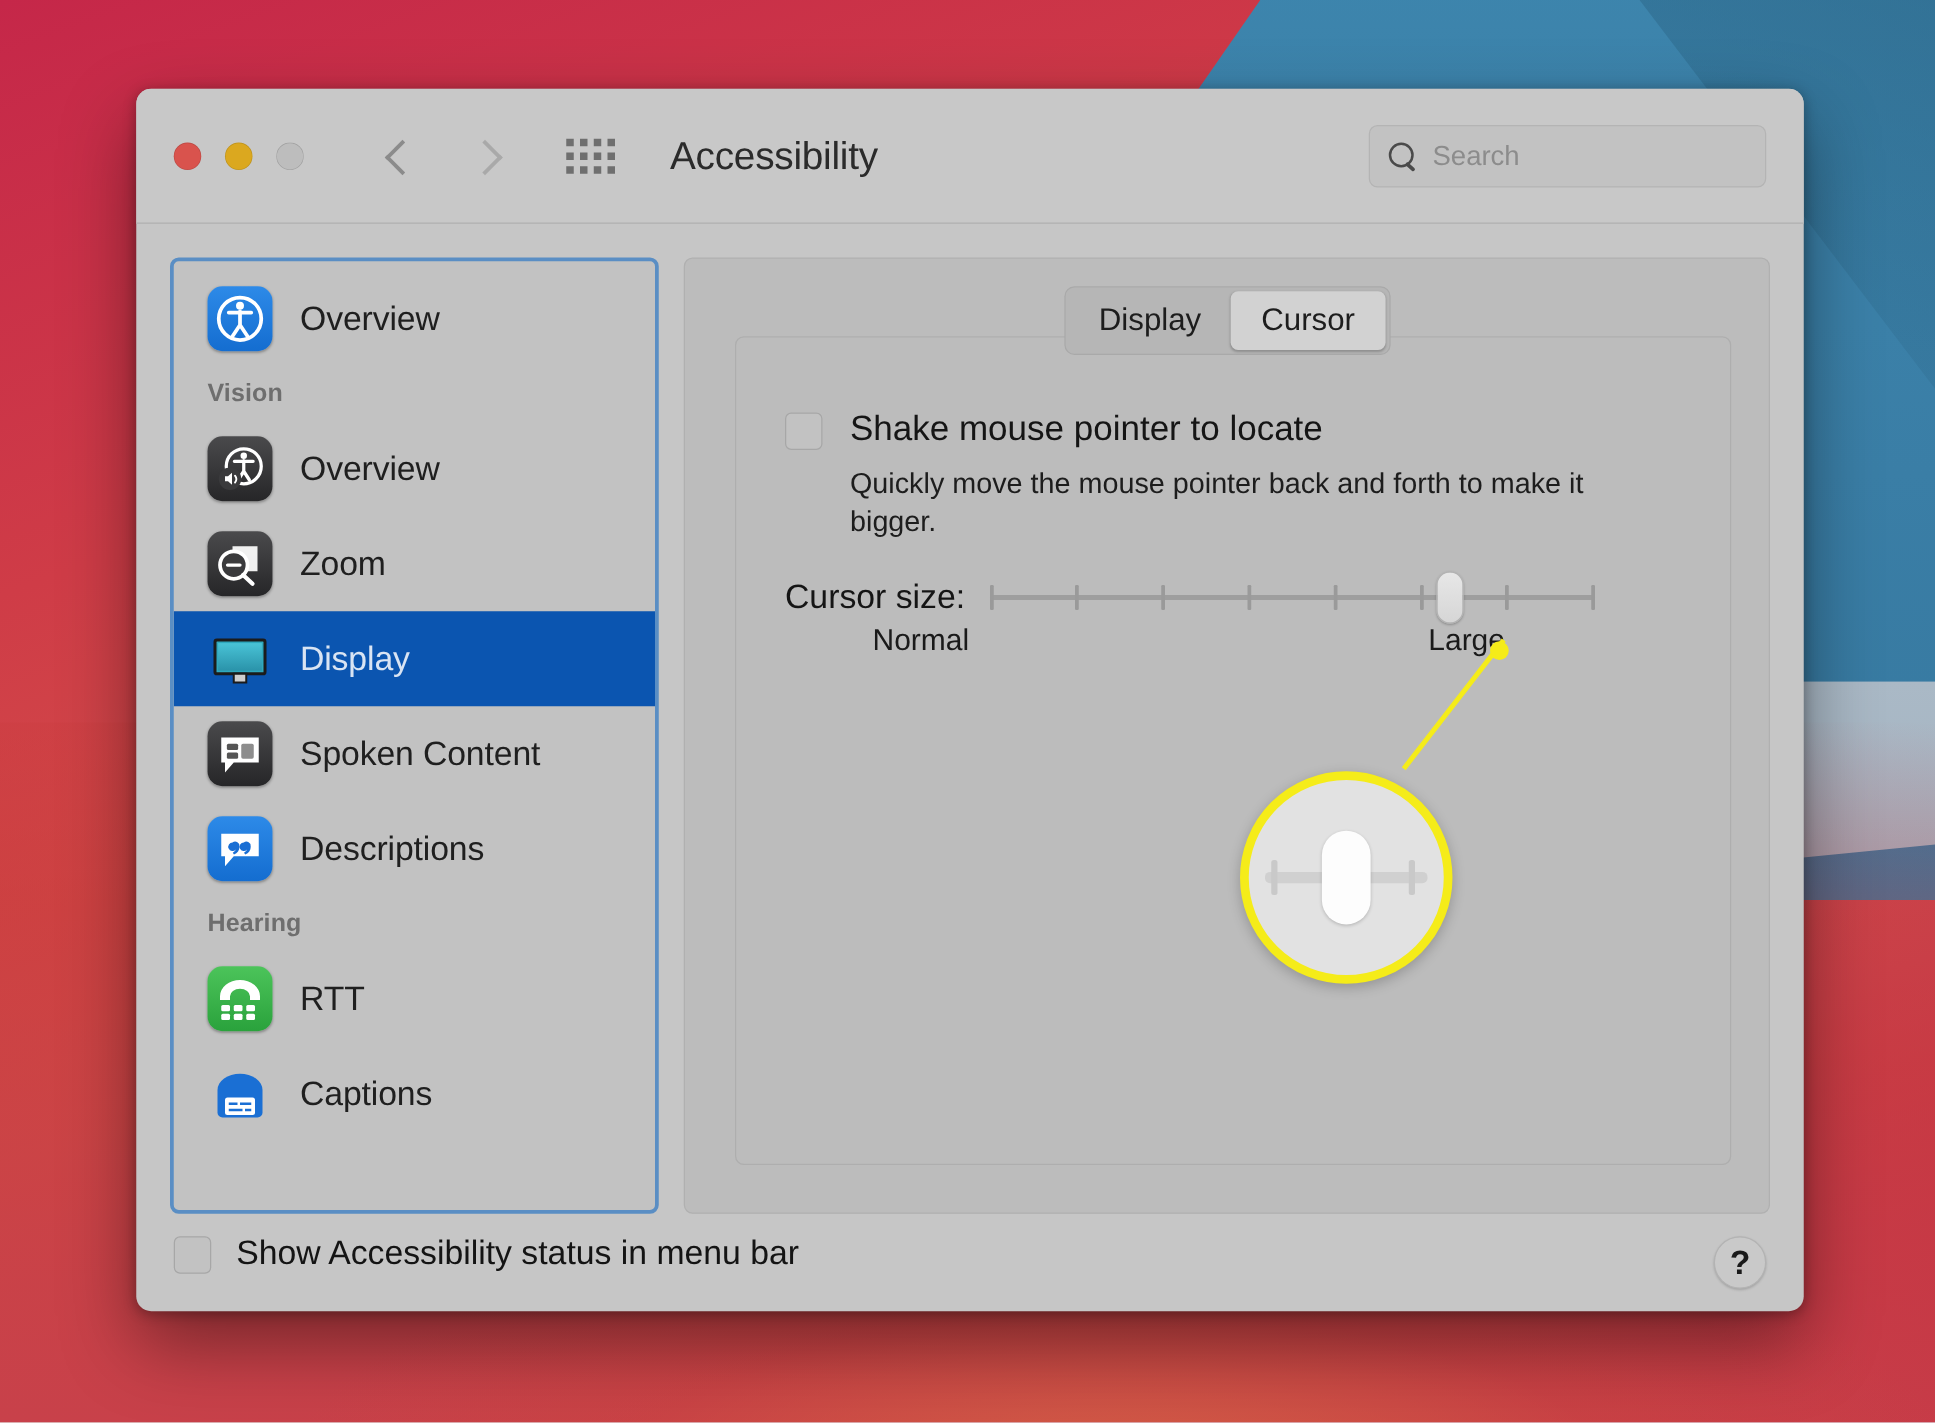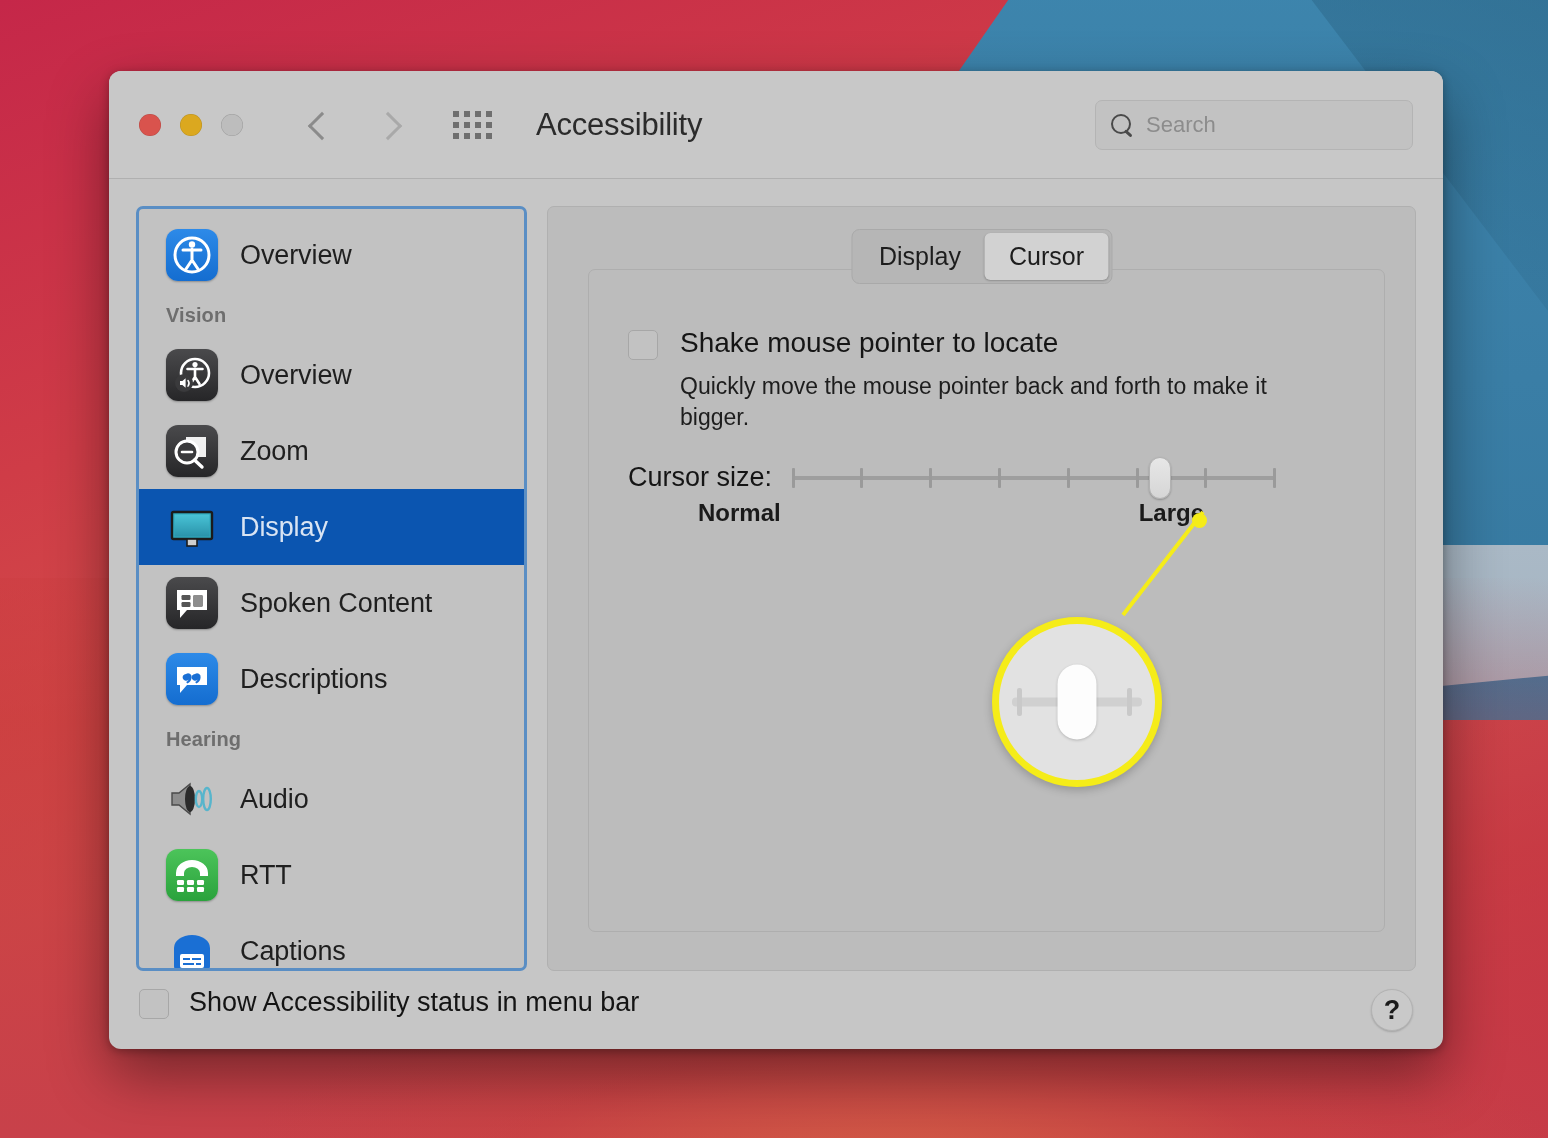--- a/index.html
+++ b/index.html
@@ -275,21 +275,21 @@
     border: 1px solid #b2b2b2;
     border-radius: 11px;
     box-shadow: 0 1px 2px rgba(0,0,0,.25);
     z-index: 2;
   }
   #slider-ends {
     position: absolute;
     left: 150px; top: 292px;
     width: 506px;
     display: flex; justify-content: space-between;
-    font-size: 24px; color: #1a1a1a; font-weight: bold;
+    font-size: 24px; color: #1a1a1a;
   }
 
   
   #callout-line {
     position: absolute;
     left: 0; top: 0; width: 100%; height: 100%;
     pointer-events: none; z-index: 4;
   }
   #magnifier {
     position: absolute;
@@ -478,31 +478,20 @@
                 <path d="M11 14 H41 V32 H21 L14 40 V32 H11 Z" fill="#fff"></path>
                 <path d="M20 21 a3.4 3.4 0 1 0 2.6 5.6 c-.4 1.1-1.3 2-2.4 2.5 l1 1.4 c2.8-1.1 4.4-3.4 4.4-6.2 a3.5 3.5 0 0 0-5.6-3.3 z" fill="#1a6fd4"></path>
                 <path d="M29 21 a3.4 3.4 0 1 0 2.6 5.6 c-.4 1.1-1.3 2-2.4 2.5 l1 1.4 c2.8-1.1 4.4-3.4 4.4-6.2 a3.5 3.5 0 0 0-5.6-3.3 z" fill="#1a6fd4"></path>
               </svg>
             </span>
             <span class="label">Descriptions</span>
           </div>
 
           <div class="side-head">Hearing</div>
 
-          <div class="side-row">
-            <span class="app-ico ico-none">
-              <svg width="52" height="52" viewBox="0 0 52 52">
-                <path d="M6 20 h7 l11-9 v30 l-11-9 H6 z" fill="#8d8d8d" stroke="#4a4a4a" stroke-width="1.4"></path>
-                <ellipse cx="24" cy="26" rx="5" ry="13" fill="#2b2b2b"></ellipse>
-                <ellipse cx="33" cy="26" rx="3.2" ry="8" fill="none" stroke="#57b5cc" stroke-width="2.4"></ellipse>
-                <ellipse cx="41" cy="26" rx="3.8" ry="11" fill="none" stroke="#57b5cc" stroke-width="2.4"></ellipse>
-              </svg>
-            </span>
-            <span class="label">Audio</span>
-          </div>
 
           <div class="side-row">
             <span class="app-ico ico-green">
               <svg width="52" height="52" viewBox="0 0 52 52">
                 <path d="M10 24 a16 13 0 0 1 32 0 v3 h-8 v-3 a8 6 0 0 0-16 0 v3 h-8 z" fill="#fff"></path>
                 <g fill="#fff">
                   <rect x="11" y="31" width="7" height="5" rx="1.2"></rect>
                   <rect x="21" y="31" width="7" height="5" rx="1.2"></rect>
                   <rect x="31" y="31" width="7" height="5" rx="1.2"></rect>
                   <rect x="11" y="38" width="7" height="5" rx="1.2"></rect>

